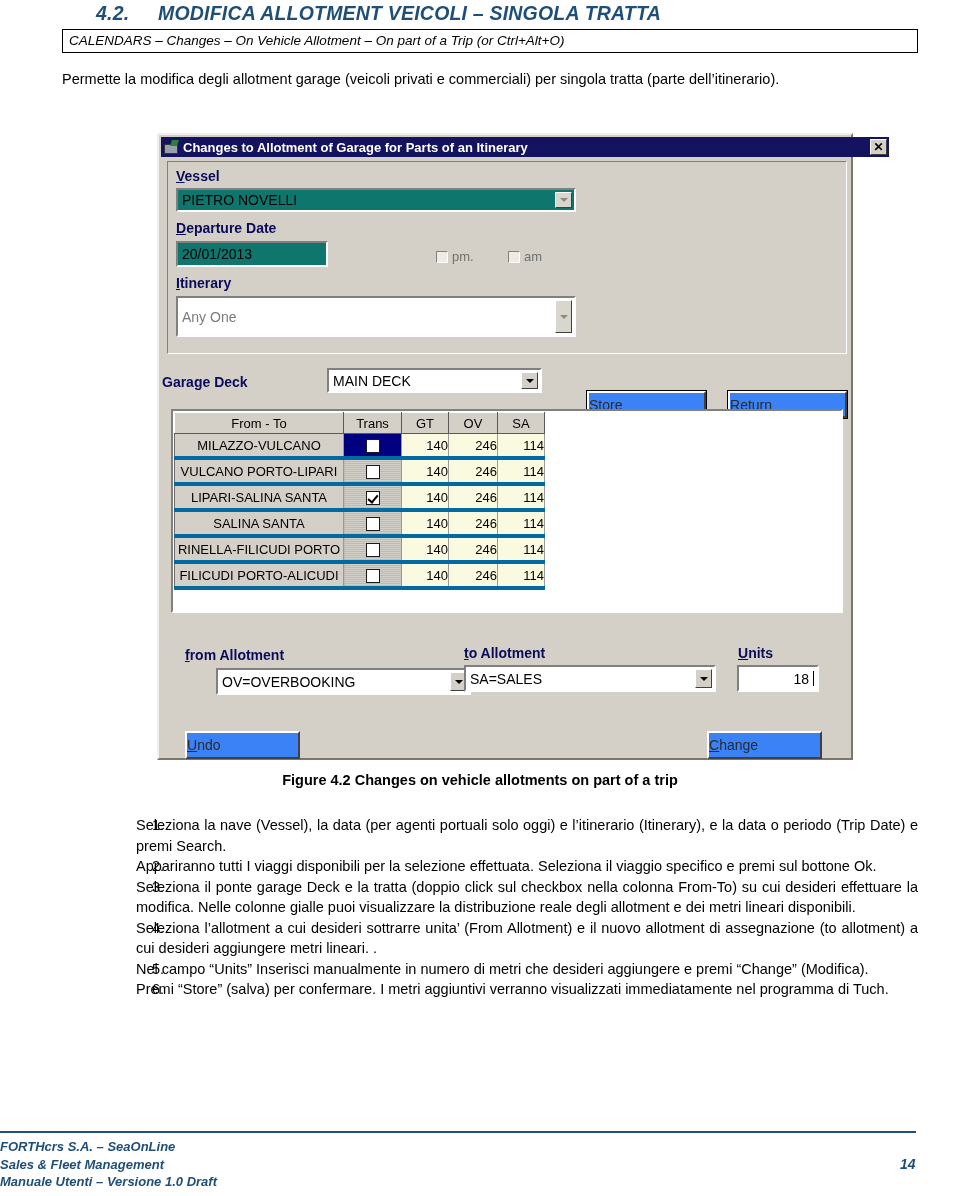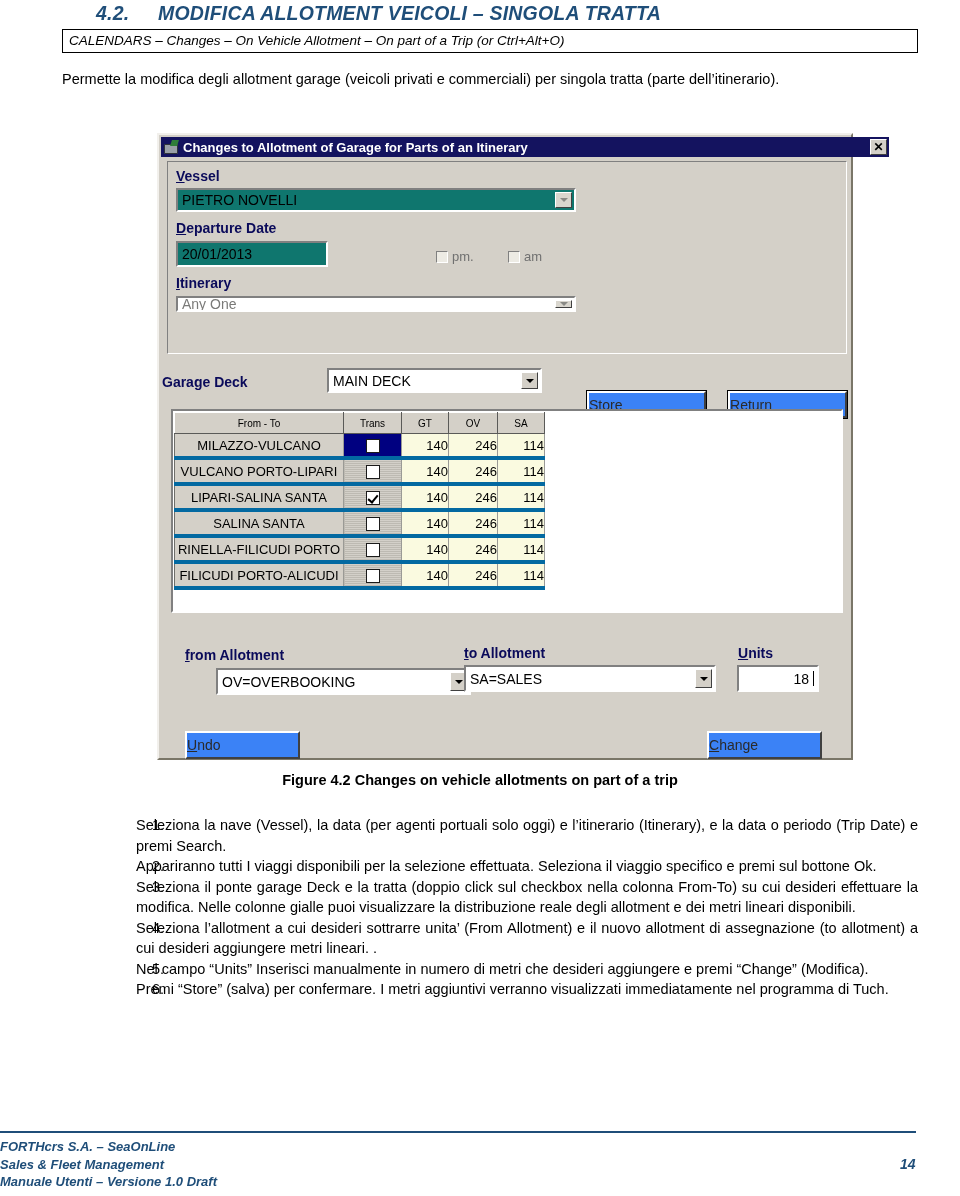--- a/index.html
+++ b/index.html
@@ -233,21 +233,21 @@
     margin: 1px 0 0 1px;
   }
   table.grid th {
     background: #D4D0C8;
     border-top: 1px solid #FFFFFF;
     border-left: 1px solid #FFFFFF;
     border-right: 1px solid #5a5a58;
     border-bottom: 1px solid #5a5a58;
     font-weight: normal;
     height: 18px;
-    font-size: 10px;
+    font-size: 13px;
     text-align: center;
   }
   table.grid td {
     height: 22px;
     font-size: 13px;
     border-right: 1px solid #9a9a96;
     border-bottom: 4px solid #0369a1;
     padding: 0;
   }
   td.route {
@@ -387,21 +387,21 @@
       <span class="cbx-lbl">pm.</span>
     </div>
     <div class="cbx-wrap" style="left:340px; top:87px;">
       <span class="cbx"></span>
       <span class="cbx-lbl">am</span>
     </div>
 
     <div class="fld-label" style="left:8px; top:113px;">
       <u>I</u><span>tinerary</span>
     </div>
-    <div class="ctl" style="left:8px; top:134px; width:400px; height:16px;">
+    <div class="ctl" style="left:8px; top:134px; width:400px; height:41px;">
       <span class="txt gray">Any One</span>
       <span class="arrowbtn flat">
           <span class="arrow-dn dim"></span>
         </span>
     </div>
   </div>
 
   <div class="fld-label" style="left:3px; top:239px; font-size:14px;">
     <span>Garage Deck</span>
   </div>

